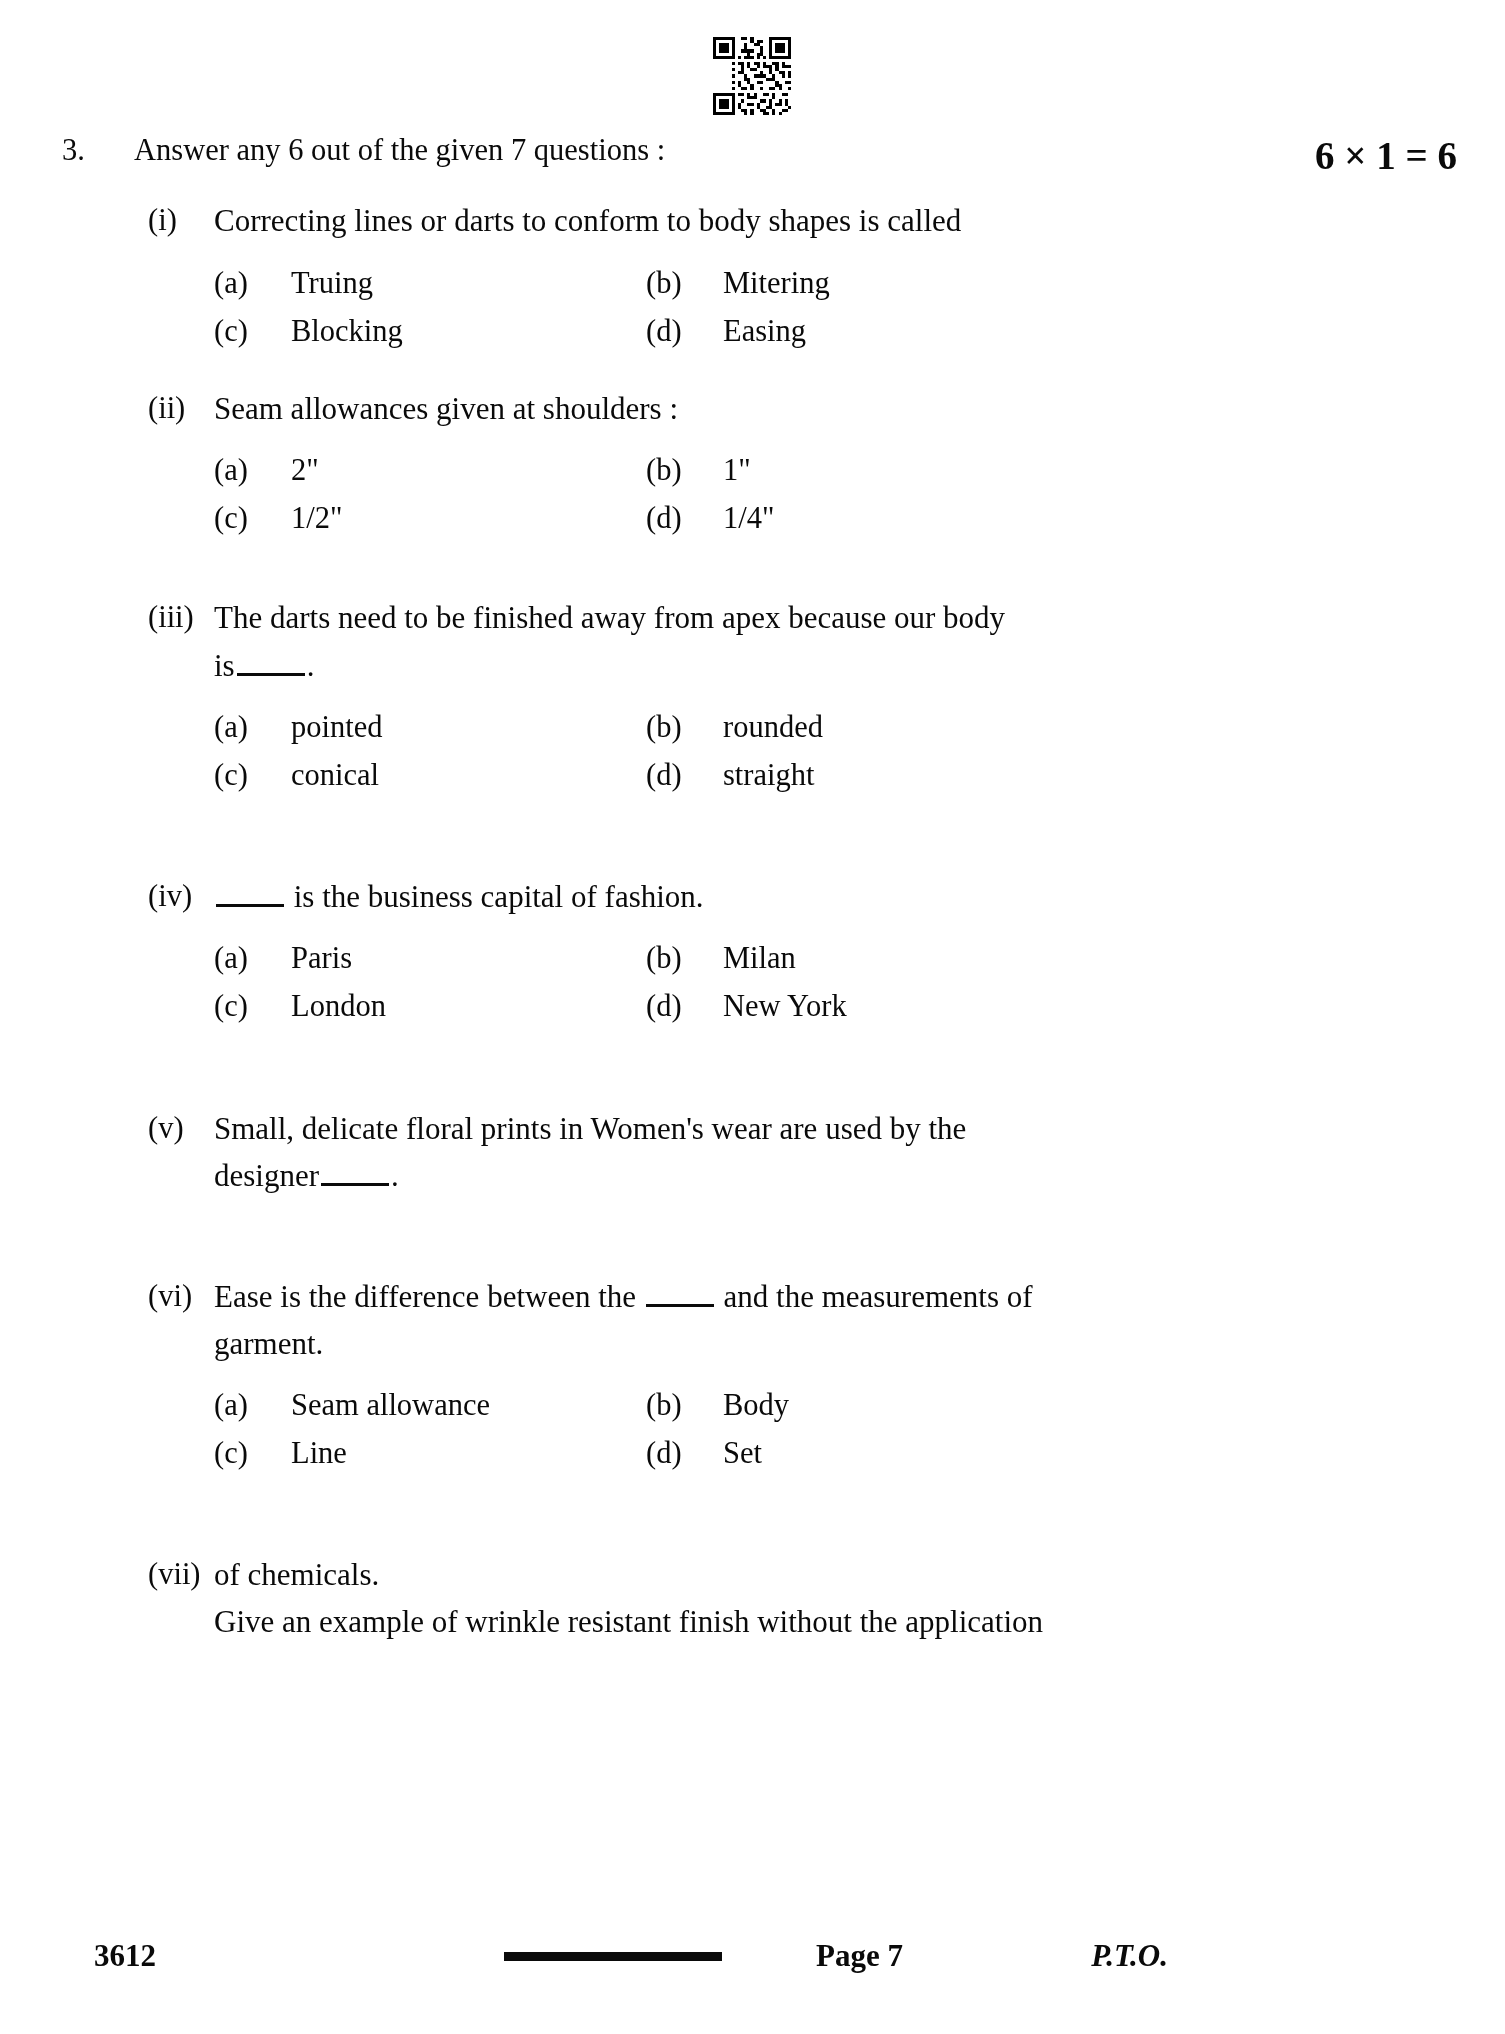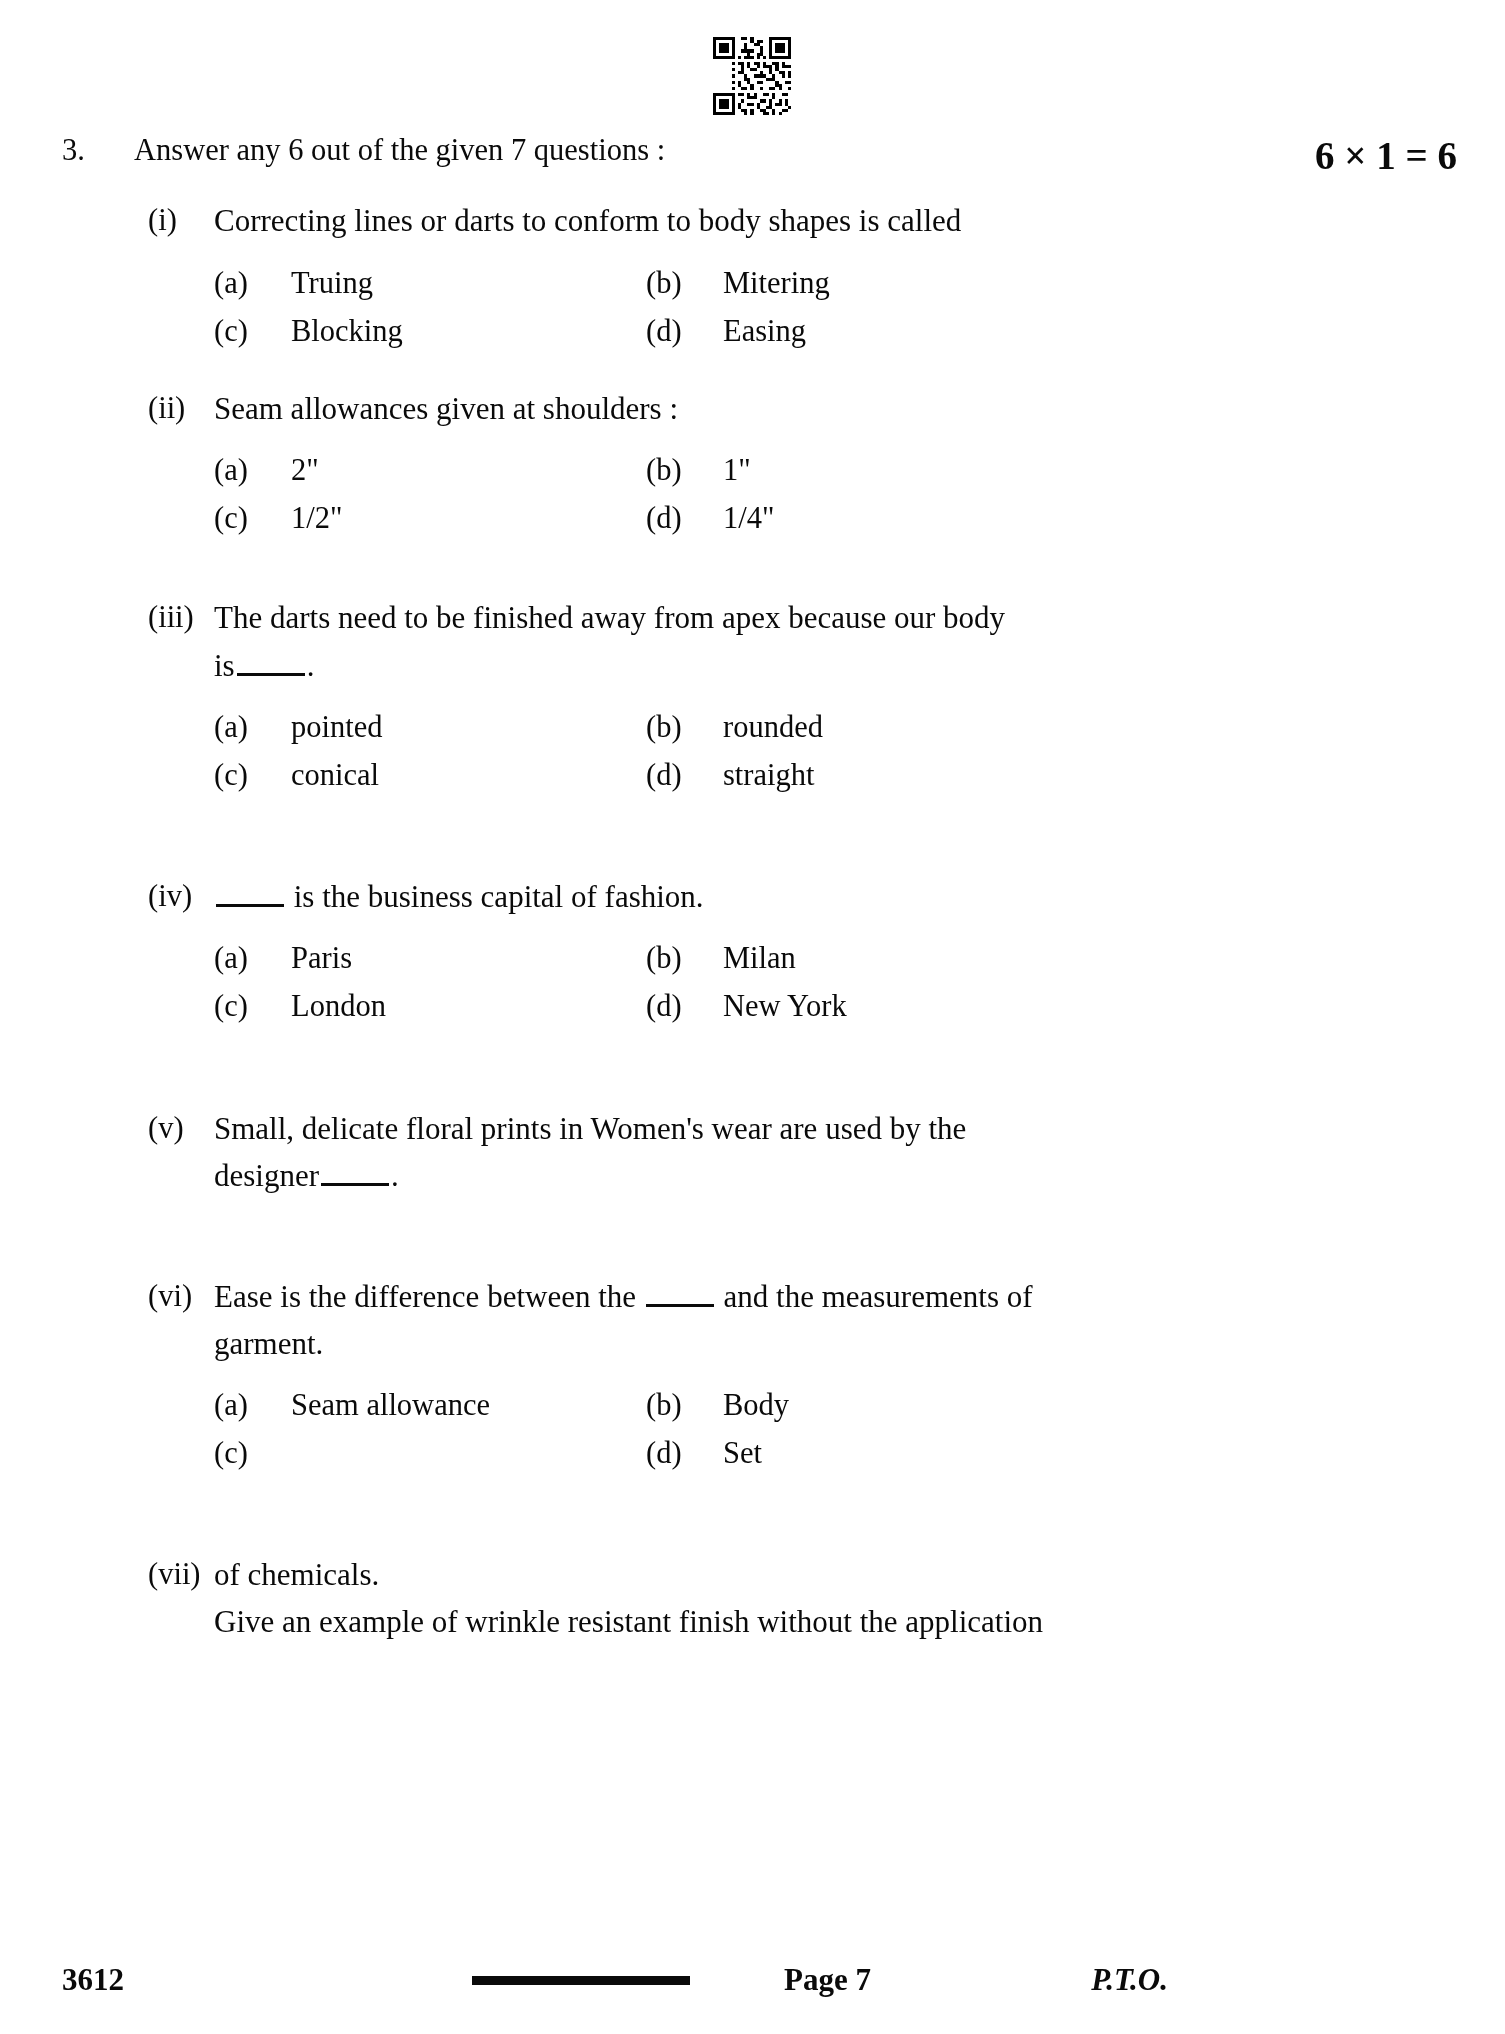--- a/index.html
+++ b/index.html
@@ -132,24 +132,24 @@
   .gap-md { height: 52px; }
   .gap-lg { height: 74px; }
 
   
   .footer {
     position: absolute;
     left: 0;
     bottom: 36px;
     width: 1216px;
     height: 60px;
-    padding: 0 48px 0 62px;
+    padding: 0 48px 0 94px;
     box-sizing: border-box;
     display: flex;
-    align-items: flex-end;
+    align-items: flex-start;
   }
   .footer-code {
     font-size: 31px;
     font-weight: bold;
     width: 210px;
     flex: 0 0 210px;
   }
   .footer-mid {
     flex: 1 1 auto;
     display: flex;
@@ -460,20 +460,21 @@
               <span class="opt-label">Seam allowance</span>
             </div>
             <div class="opt-cell right">
               <span class="opt-letter">(b)</span>
               <span class="opt-label">Body</span>
             </div>
           </div>
           <div class="opt-row">
             <div class="opt-cell left">
               <span class="opt-letter">(c)</span>
+              <span class="opt-label">Line</span>
             </div>
             <div class="opt-cell right">
               <span class="opt-letter">(d)</span>
               <span class="opt-label">Set</span>
             </div>
           </div>
         </div>
       </div>
     </div>
 

